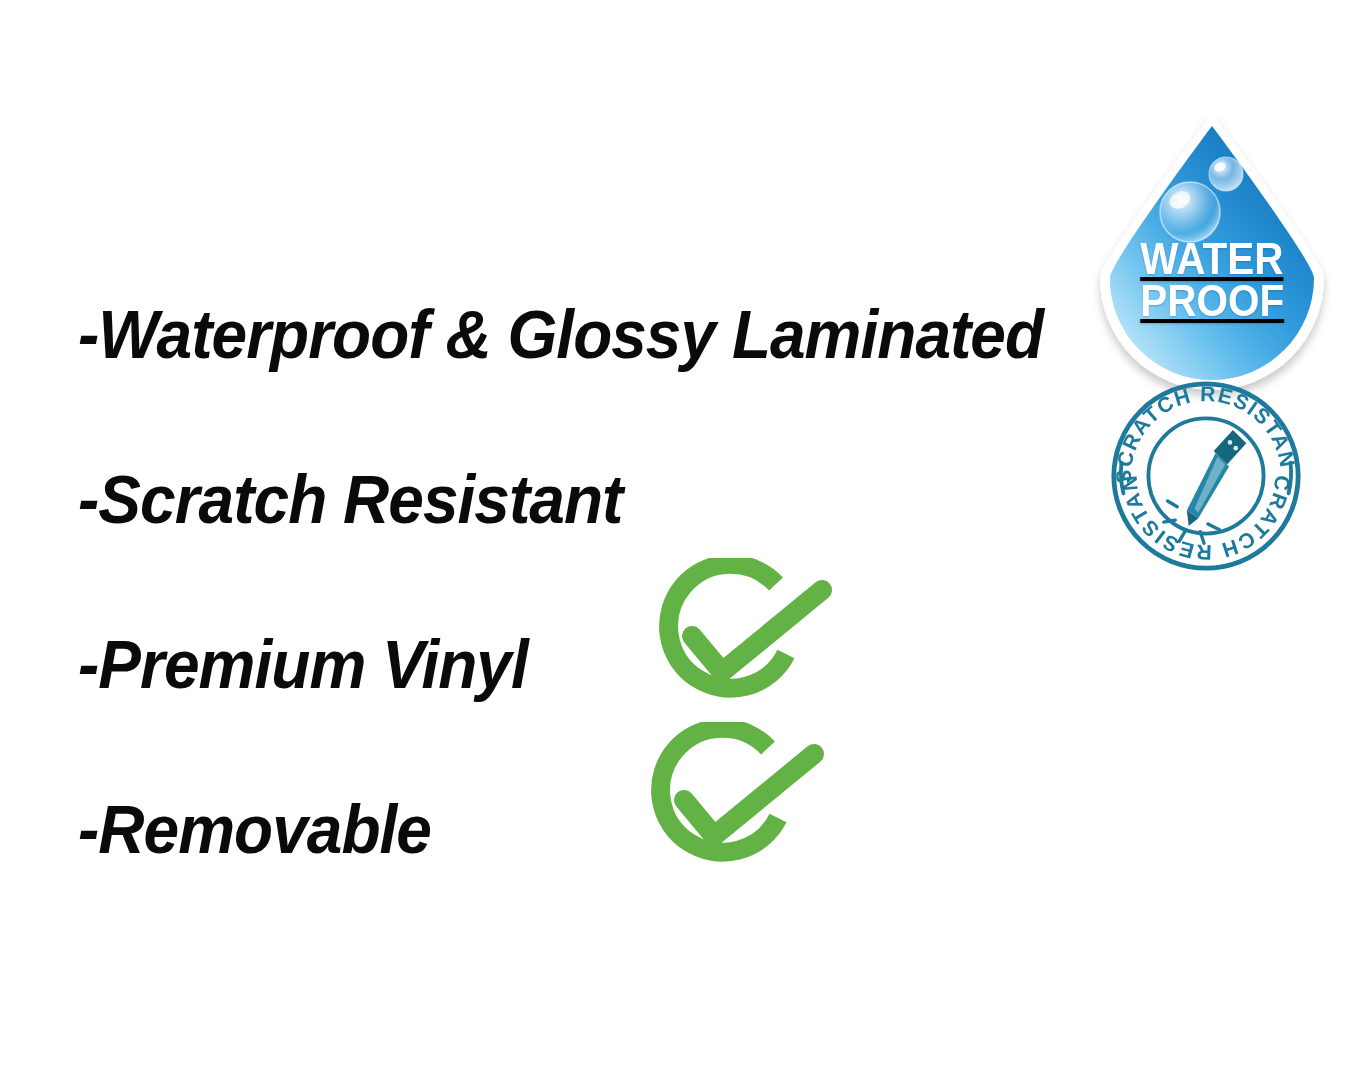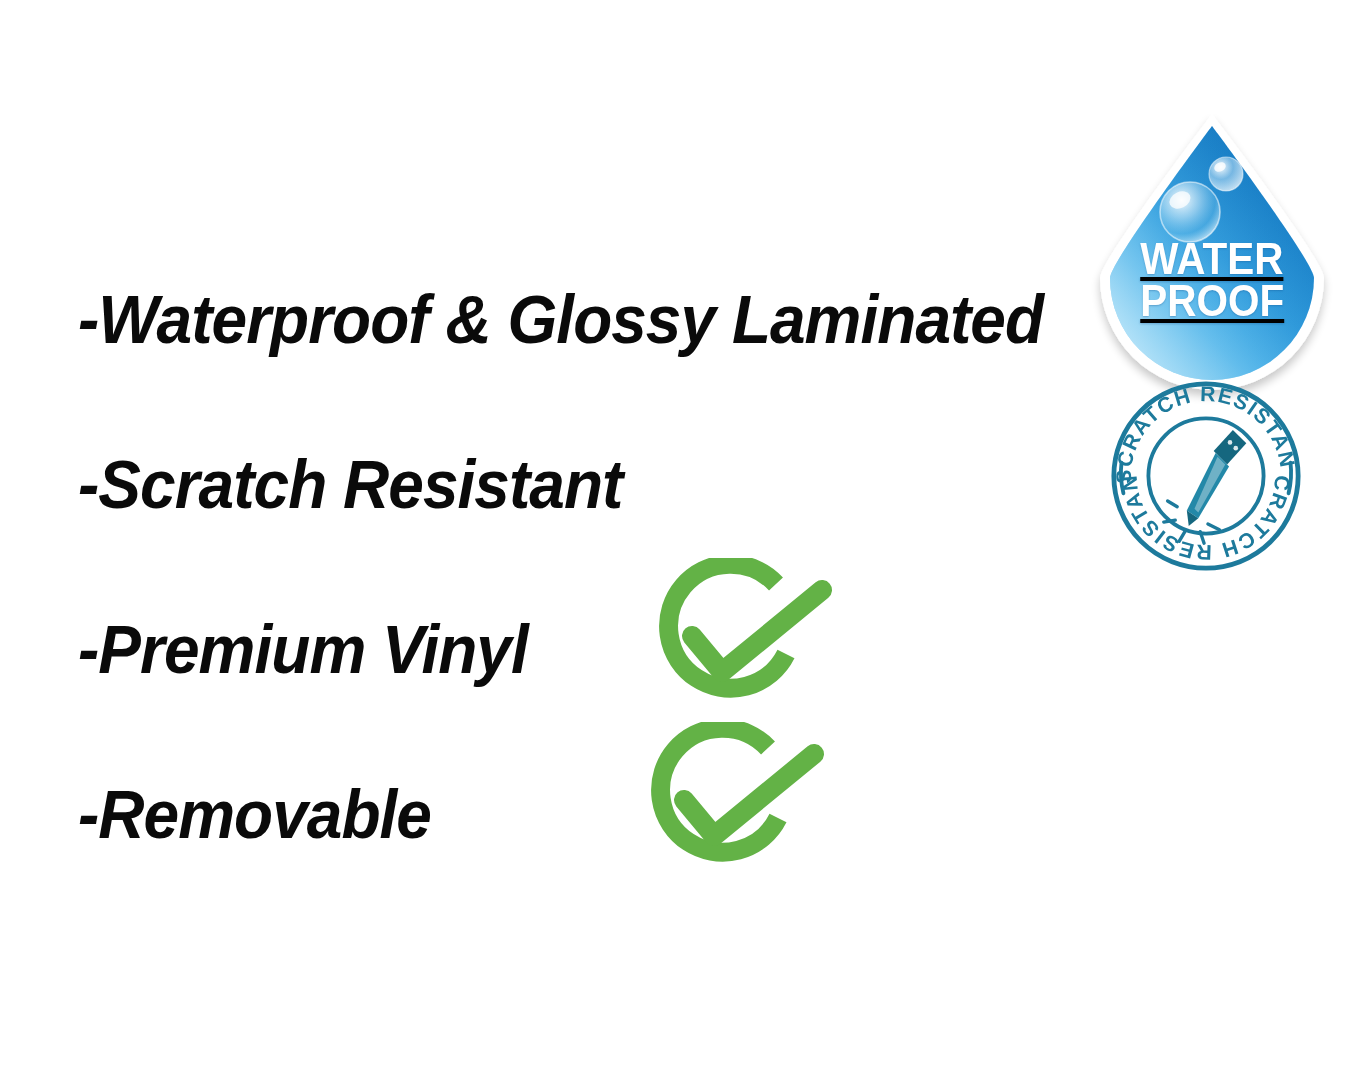--- a/index.html
+++ b/index.html
@@ -16,21 +16,21 @@
     width: 1359px;
     height: 1080px;
     background: #ffffff;
     overflow: hidden;
   }
 
   
   .feature-list {
     position: absolute;
     left: 78px;
-    top: 237px;
+    top: 252px;
     width: 1020px;
   }
   .feature-line {
     font-family: "Liberation Sans", sans-serif;
     font-weight: bold;
     font-style: italic;
     font-size: 68px;
     line-height: 165px;
     letter-spacing: -1px;
     color: #0a0a0a;

